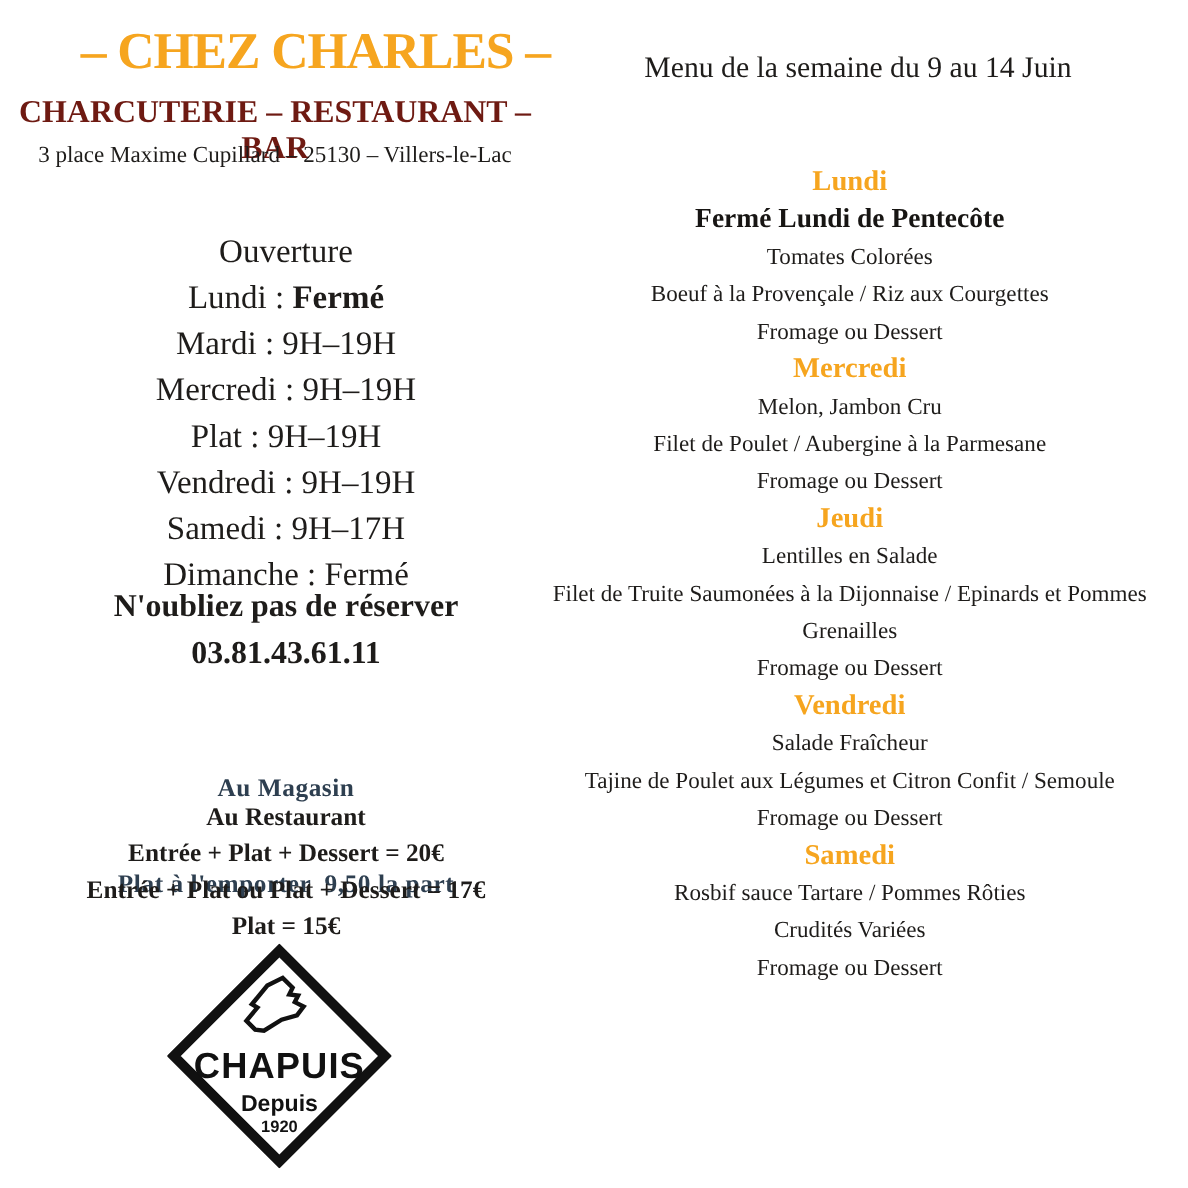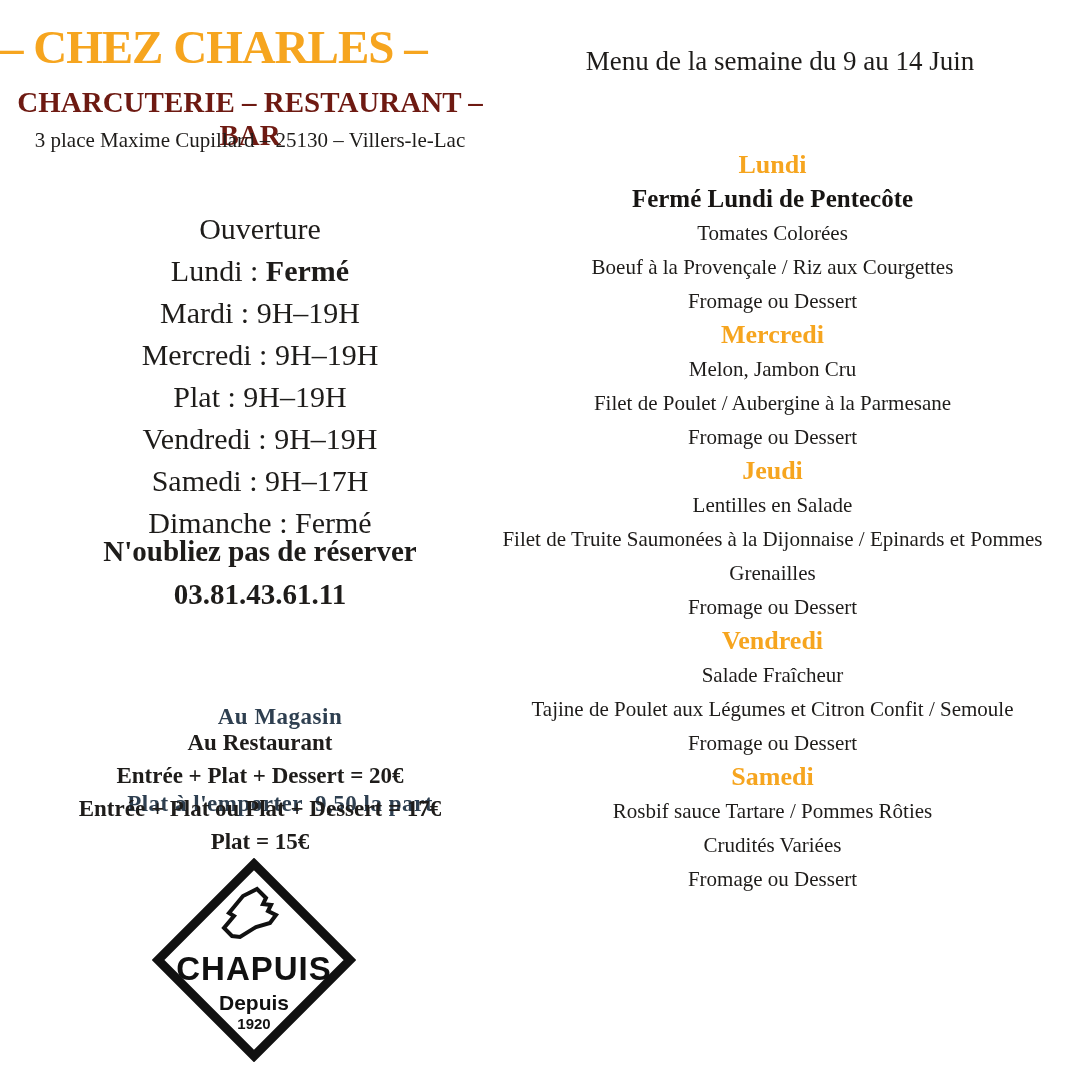--- a/index.html
+++ b/index.html
@@ -3,21 +3,21 @@
 <meta charset="utf-8">
 <style>
   html,body { margin:0; padding:0; background:#ffffff; }
   .page {
     position:relative; width:1080px; height:1080px; background:#ffffff;
     font-family:"Liberation Serif", serif; color:#1e1c1a; overflow:hidden;
   }
 
   
   .brand-title {
-    position:absolute; top:20px; left:0; width:500px; text-align:left;
+    position:absolute; top:20px; left:0; width:500px; text-align:right;
     font-size:47px; font-weight:bold; letter-spacing:-1px; white-space:nowrap;
   }
   .brand-subtitle {
     position:absolute; top:86px; left:0; width:500px; text-align:center;
     font-size:29px; font-weight:bold; letter-spacing:0;
   }
   .brand-address {
     position:absolute; top:128px; left:0; width:500px; text-align:center;
     font-size:21px;
   }
@@ -36,21 +36,20 @@
 
   .reserve {
     position:absolute; top:530px; left:0; width:520px; text-align:center;
     font-size:29px; font-weight:bold; line-height:43px;
   }
 
   .shop {
     position:absolute; top:644px; left:0; width:520px; text-align:center;
     font-size:23px; font-weight:bold; line-height:29px; letter-spacing:0.5px;
     white-space:pre-wrap;
-    margin-left:20px;
   }
 
   .resto {
     position:absolute; top:726px; left:0; width:520px; text-align:center;
     font-size:23px; font-weight:bold; line-height:33px;
   }
 
   
   .logo { position:absolute; left:152px; top:858px; width:204px; height:204px; }
   .logo text { font-family:"Liberation Sans", sans-serif; font-weight:bold; fill:#111111; }

